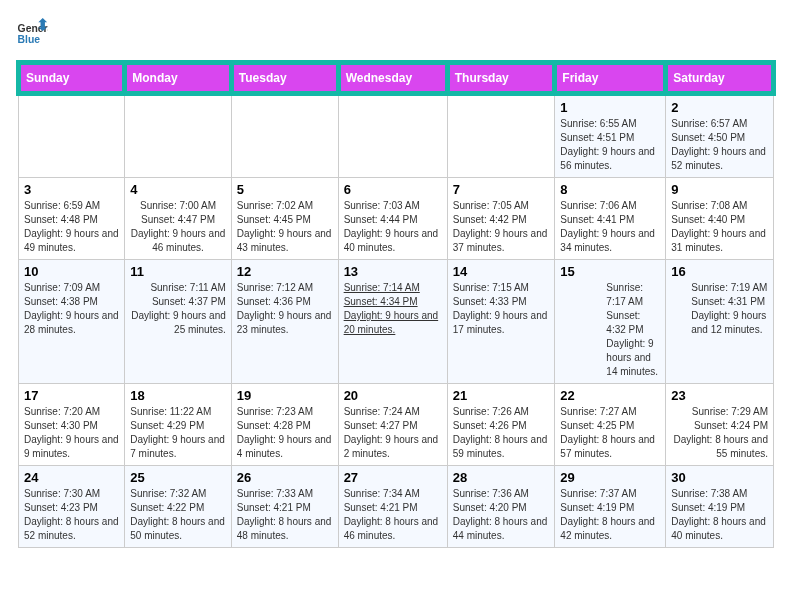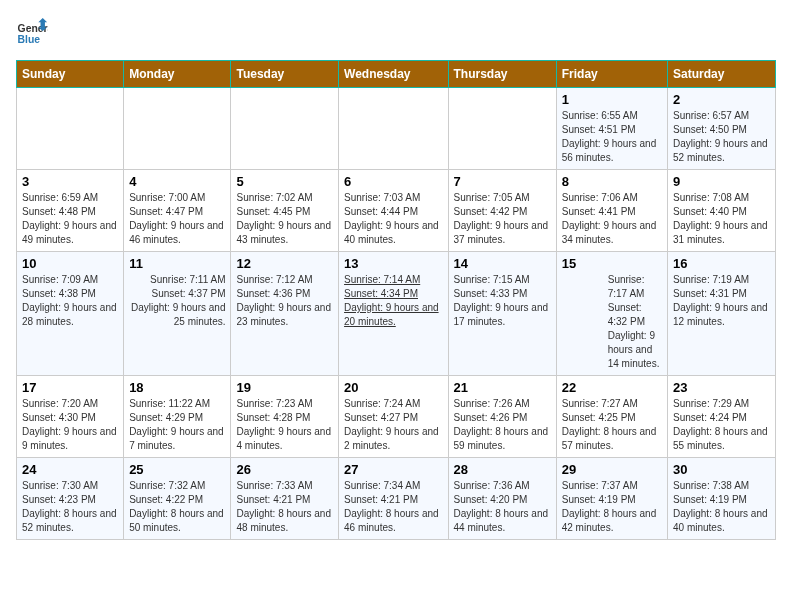--- a/index.html
+++ b/index.html
@@ -36,27 +36,27 @@
     .location {
       font-size: 14px;
       color: #333;
     }
     table {
       width: 100%;
       border-collapse: collapse;
       font-size: 10.5px;
     }
     thead tr th {
-      background-color: #a16207;
+      background-color: #d946ef;
       color: #fff;
       padding: 6px 5px;
       text-align: left;
       font-size: 12px;
       font-weight: bold;
-      border: 1px solid #14b8a6;
+      border: 5px solid #14b8a6;
     }
     tbody tr td {
       border: 1px solid #ccc;
       padding: 4px 5px;
       vertical-align: top;
       width: 113px;
       min-height: 70px;
       background: #fff;
     }
     tbody tr:nth-child(odd) td {
@@ -124,21 +124,21 @@
       </tr>
       <tr>
         <td>
           <span class="day-number">3</span>
           <div class="day-info" style="white-space: pre-line;">Sunrise: 6:59 AM
 Sunset: 4:48 PM
 Daylight: 9 hours and 49 minutes.</div>
         </td>
         <td>
           <span class="day-number">4</span>
-          <div class="day-info" style="white-space: pre-line;">Sunrise: 7:00 AM
+          <div class="day-info" style="white-space: pre-line; text-align: center;">Sunrise: 7:00 AM
 Sunset: 4:47 PM
 Daylight: 9 hours and 46 minutes.</div>
         </td>
         <td>
           <span class="day-number">5</span>
           <div class="day-info" style="white-space: pre-line;">Sunrise: 7:02 AM
 Sunset: 4:45 PM
 Daylight: 9 hours and 43 minutes.</div>
         </td>
         <td>
@@ -198,21 +198,21 @@
 Daylight: 9 hours and 17 minutes.</div>
         </td>
         <td>
           <span class="day-number">15</span>
           <div class="day-info" style="white-space: pre-line; margin-left: 46px;">Sunrise: 7:17 AM
 Sunset: 4:32 PM
 Daylight: 9 hours and 14 minutes.</div>
         </td>
         <td>
           <span class="day-number">16</span>
-          <div class="day-info" style="white-space: pre-line;">Sunrise: 7:19 AM
+          <div class="day-info" style="white-space: pre-line; margin-left: 20px;">Sunrise: 7:19 AM
 Sunset: 4:31 PM
 Daylight: 9 hours and 12 minutes.</div>
         </td>
       </tr>
       <tr>
         <td>
           <span class="day-number">17</span>
           <div class="day-info" style="white-space: pre-line;">Sunrise: 7:20 AM
 Sunset: 4:30 PM
 Daylight: 9 hours and 9 minutes.</div>
@@ -242,21 +242,21 @@
 Daylight: 8 hours and 59 minutes.</div>
         </td>
         <td>
           <span class="day-number">22</span>
           <div class="day-info" style="white-space: pre-line;">Sunrise: 7:27 AM
 Sunset: 4:25 PM
 Daylight: 8 hours and 57 minutes.</div>
         </td>
         <td>
           <span class="day-number">23</span>
-          <div class="day-info" style="white-space: pre-line;">Sunrise: 7:29 AM
+          <div class="day-info" style="white-space: pre-line; text-align: right;">Sunrise: 7:29 AM
 Sunset: 4:24 PM
 Daylight: 8 hours and 55 minutes.</div>
         </td>
       </tr>
       <tr>
         <td>
           <span class="day-number">24</span>
           <div class="day-info" style="white-space: pre-line;">Sunrise: 7:30 AM
 Sunset: 4:23 PM
 Daylight: 8 hours and 52 minutes.</div>

